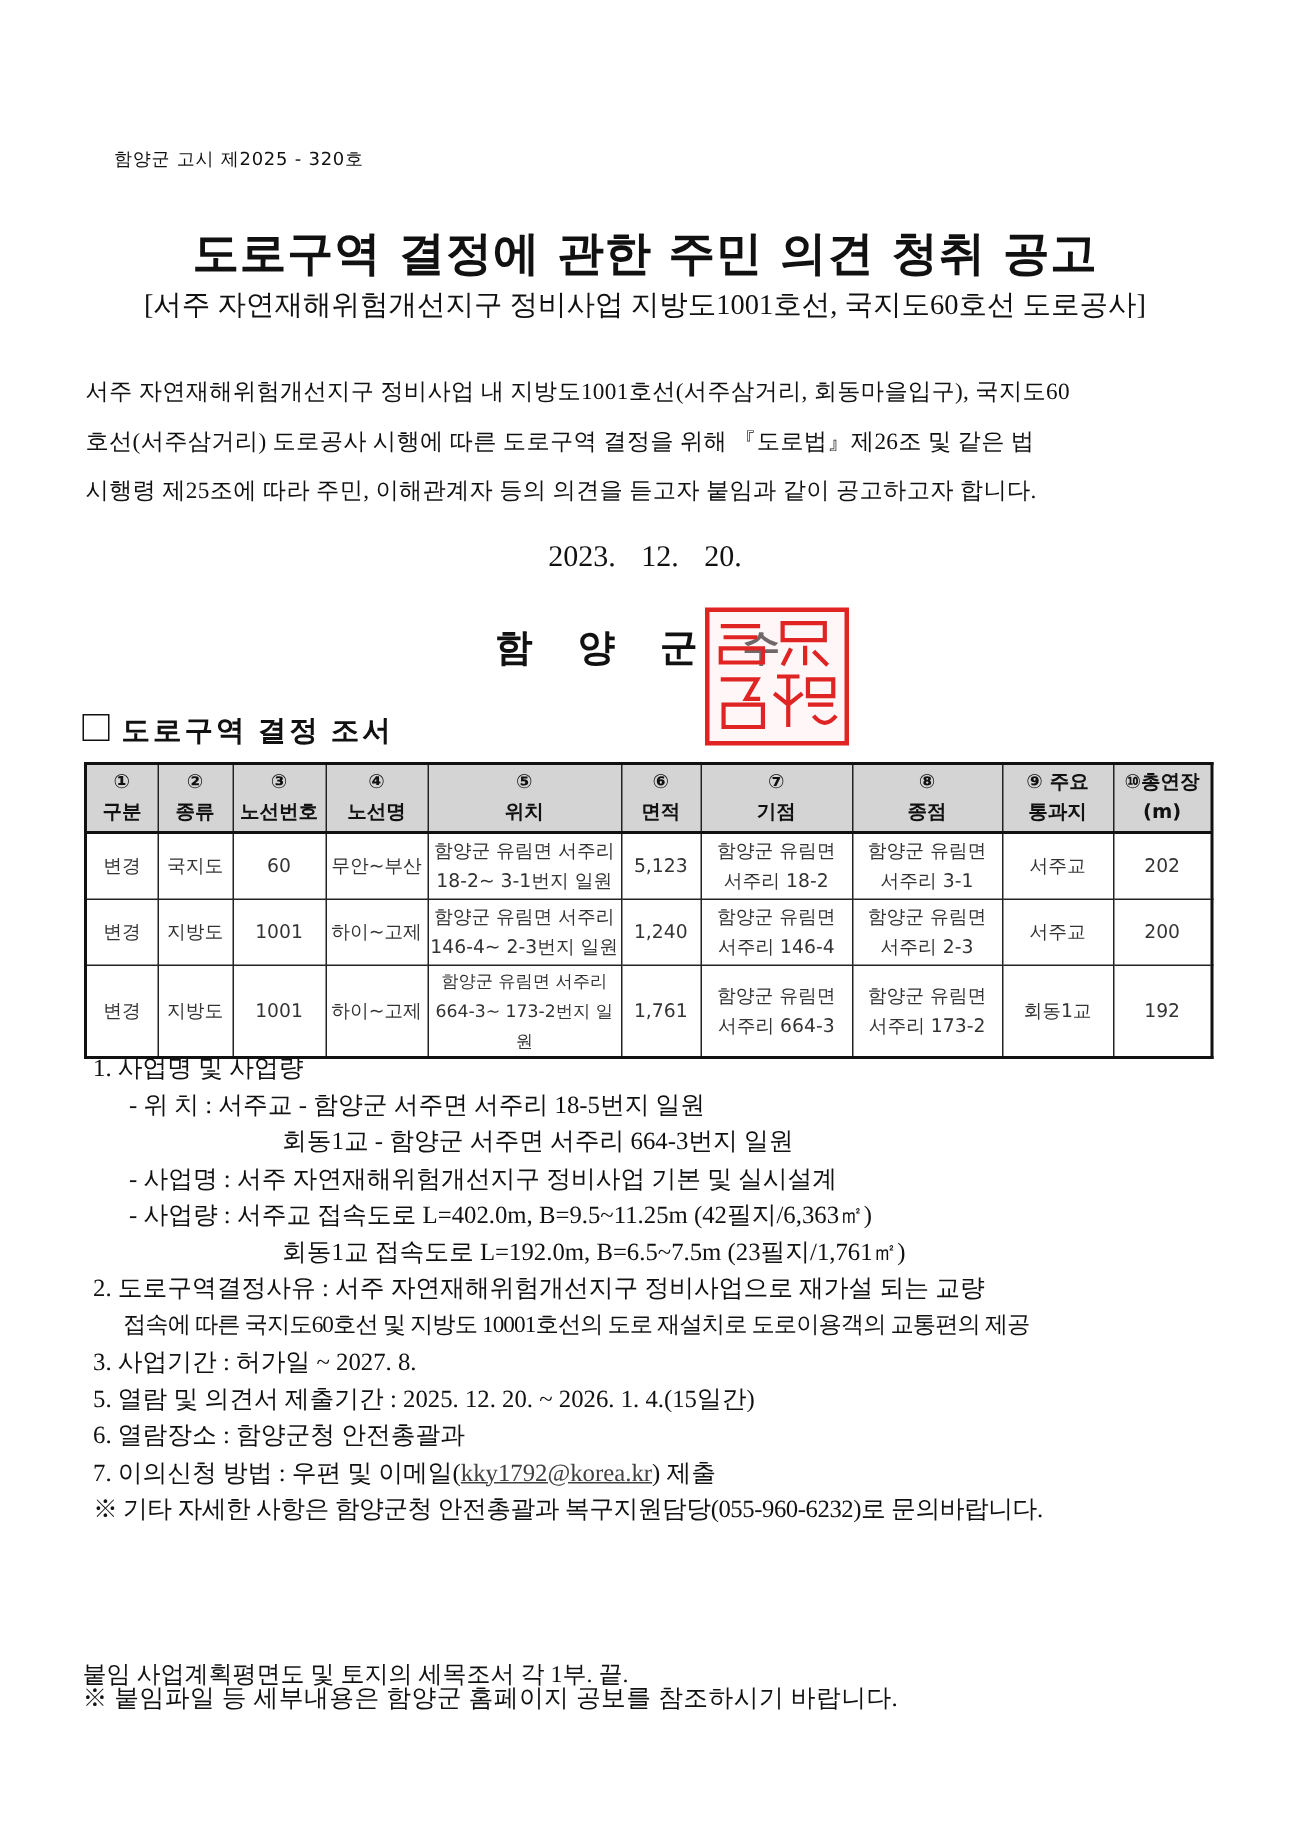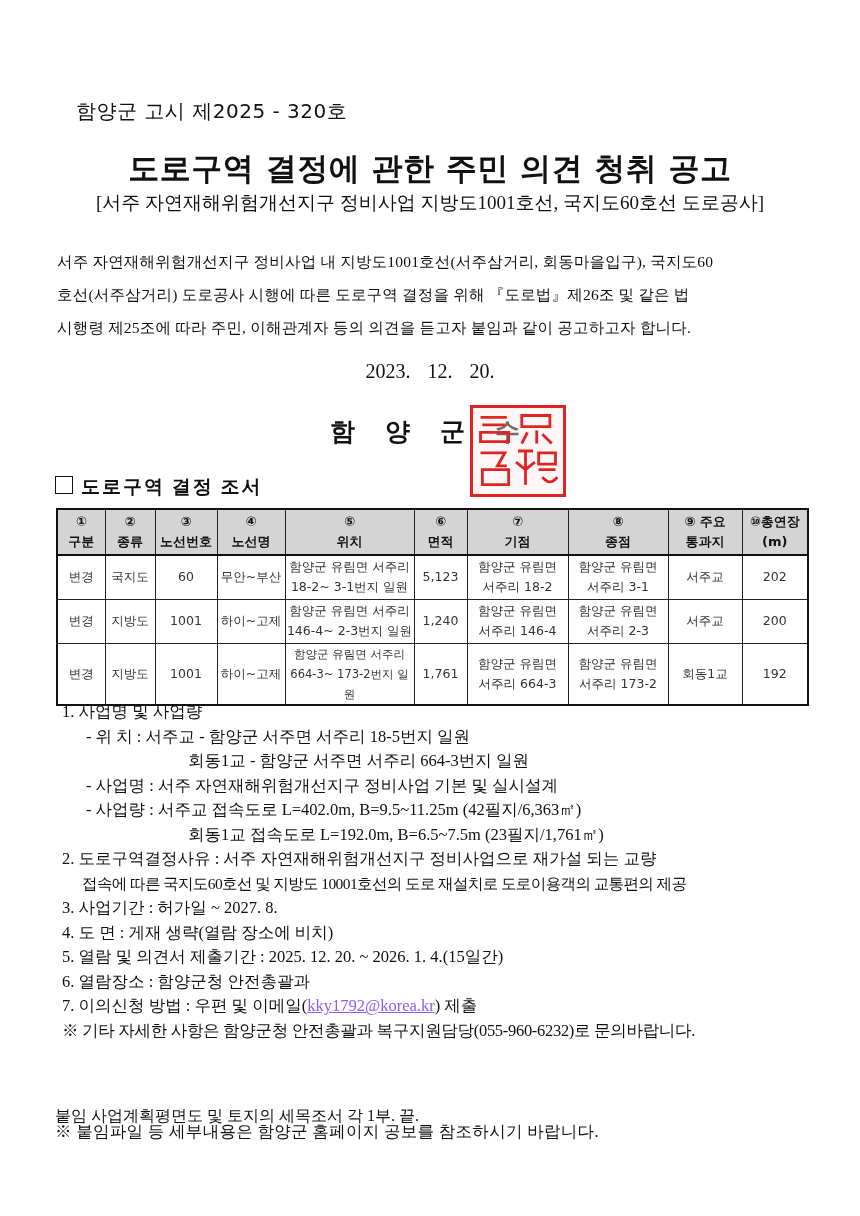--- a/index.html
+++ b/index.html
@@ -1,21 +1,21 @@
 <!DOCTYPE html>
 <html><head>
 <meta charset="utf-8">
 <style>
   html, body { margin:0; padding:0; background:#ffffff; }
   body { width:860px; height:1216px; position:relative; overflow:hidden; color:#111; font-family:"DejaVu Serif", serif; }
   .abs { position:absolute; white-space:nowrap; }
   .serif { font-family:"Liberation Serif", "DejaVu Serif", serif; }
   .sans { font-family:"DejaVu Sans", "Liberation Sans", sans-serif; }
 
-  #notice-no { left:76px; top:98px; font-size:20px; letter-spacing:0.5px; }
+  #notice-no { left:76px; top:98px; font-size:12px; letter-spacing:0.5px; }
   #title { left:0; width:860px; top:148px; text-align:center; font-size:31px; font-weight:bold; letter-spacing:0.5px; }
   #subtitle { left:0; width:860px; top:190px; text-align:center; font-size:19px; }
 
   #intro { left:57px; top:245px; width:750px; font-size:15.5px; line-height:33px; white-space:normal; text-align:justify; }
   #intro div { white-space:nowrap; letter-spacing:0.2px; }
 
   #date { left:0; width:860px; top:360px; text-align:center; font-size:20px; word-spacing:12px; }
   #issuer { left:330px; top:415px; font-size:25px; font-weight:bold; letter-spacing:30px; }
   #seal { left:470px; top:405px; width:96px; height:92px; border:3px solid #e02424; box-sizing:border-box; background:rgba(255,235,235,0.4); }
   #seal svg { width:100%; height:100%; }
@@ -30,21 +30,21 @@
   #tbl tbody tr { height:44px; }
   #tbl tbody td { color:#333; font-weight:normal; }
   #tbl { border:2px solid #111; }
   #tbl thead { border-bottom:2px solid #111; }
 
   #details { left:62px; top:700px; font-size:16.5px; line-height:24.5px; }
   .line { white-space:nowrap; }
   .ind1 { padding-left:24px; }
   .ind2 { padding-left:126px; }
   .ind3 { padding-left:20px; }
-  .email { color:#8b5cf6; text-decoration:underline; }
+  .email { color:#404040; text-decoration:underline; }
 
   #attachment { left:55px; top:1106px; font-size:16px; }
   #footer-note { left:55px; top:1121px; font-size:16.5px; letter-spacing:0.3px; }
 </style>
 </head>
 <body>
 
 <div class="abs sans" id="notice-no">함양군 고시 제2025 - 320호</div>
 <div class="abs sans" id="title">도로구역 결정에 관한 주민 의견 청취 공고</div>
 <div class="abs serif" id="subtitle">[서주 자연재해위험개선지구 정비사업 지방도1001호선, 국지도60호선 도로공사]</div>
@@ -199,21 +199,20 @@
 <div class="abs serif" id="details">
   <div class="line">1. 사업명 및 사업량</div>
   <div class="line ind1">- 위  치 : 서주교  - 함양군 서주면 서주리 18-5번지 일원</div>
   <div class="line ind2">회동1교 - 함양군 서주면 서주리 664-3번지 일원</div>
   <div class="line ind1">- 사업명 : 서주 자연재해위험개선지구 정비사업 기본 및 실시설계</div>
   <div class="line ind1">- 사업량 : 서주교 접속도로 L=402.0m, B=9.5~11.25m (42필지/6,363㎡)</div>
   <div class="line ind2">회동1교 접속도로 L=192.0m, B=6.5~7.5m  (23필지/1,761㎡)</div>
   <div class="line">2. 도로구역결정사유 : 서주 자연재해위험개선지구 정비사업으로 재가설 되는 교량</div>
   <div class="line ind3" style="font-size:15.5px;letter-spacing:-0.6px">접속에 따른 국지도60호선 및 지방도 10001호선의 도로 재설치로 도로이용객의 교통편의 제공</div>
   <div class="line">3. 사업기간 : 허가일 ~ 2027. 8.</div>
-  <div class="line">4. 도     면 : 게재 생략(열람 장소에 비치)</div>
   <div class="line">5. 열람 및 의견서 제출기간 : 2025. 12. 20. ~ 2026. 1. 4.(15일간)</div>
   <div class="line">6. 열람장소 : 함양군청 안전총괄과</div>
   <div class="line"><span>7. 이의신청 방법 : 우편 및 이메일(</span><span class="email">kky1792@korea.kr</span><span>) 제출</span></div>
   <div class="line" style="letter-spacing:-0.3px">※ 기타 자세한 사항은 함양군청 안전총괄과 복구지원담당(055-960-6232)로 문의바랍니다.</div>
 </div>
 
 <div class="abs serif" id="attachment">붙임 사업계획평면도 및 토지의 세목조서 각 1부.  끝.</div>
 <div class="abs serif" id="footer-note">※ 붙임파일 등 세부내용은 함양군 홈페이지 공보를 참조하시기 바랍니다.</div>
 
 </body></html>

